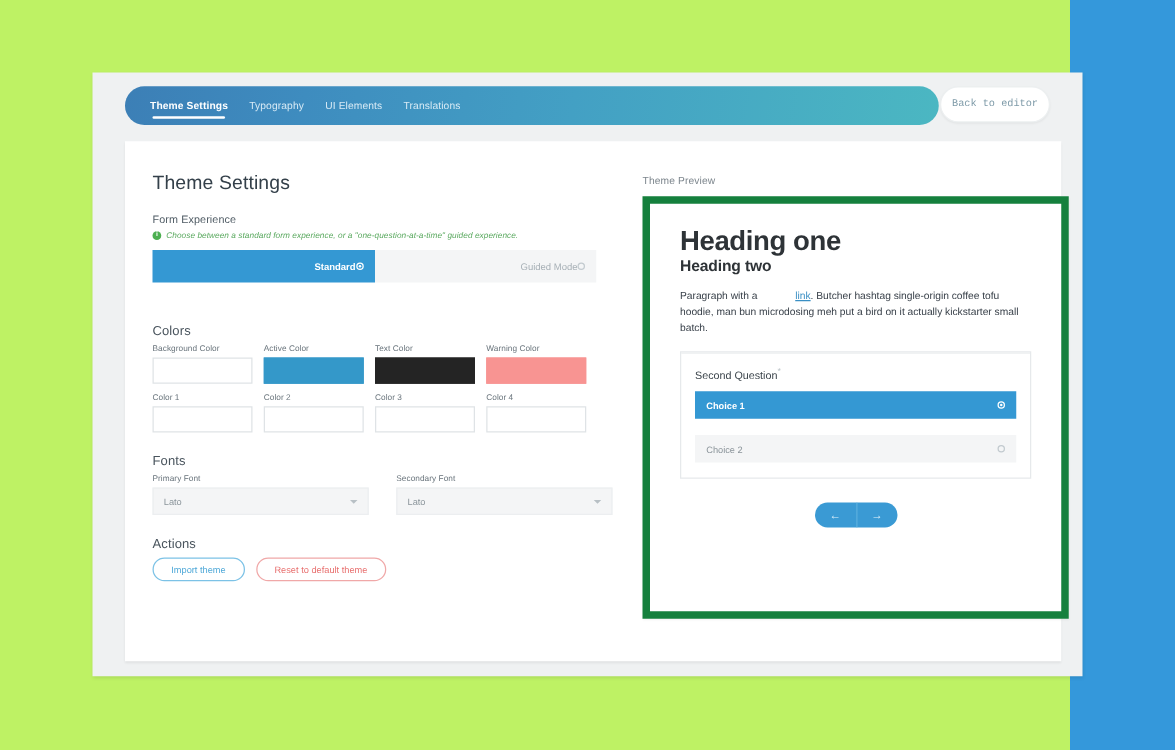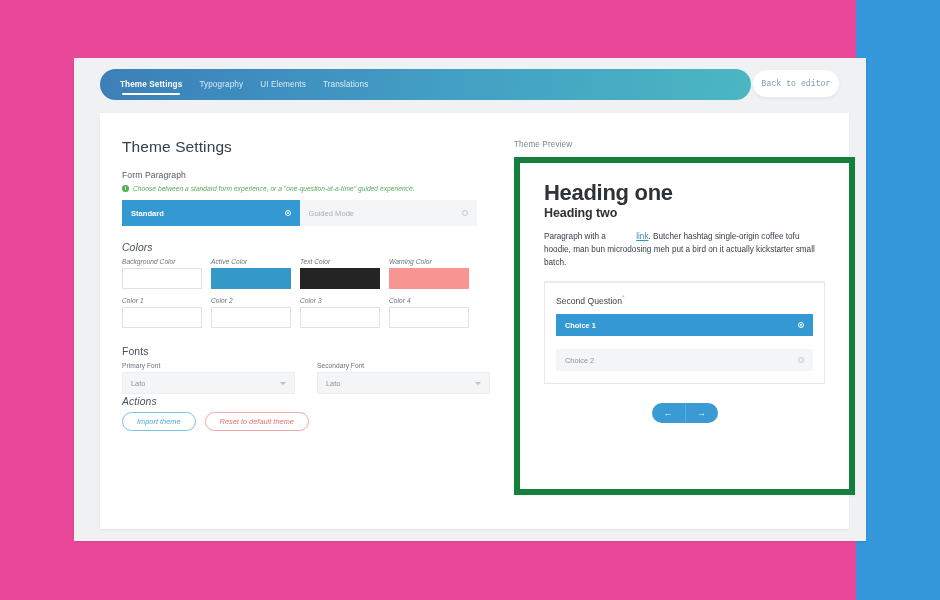--- a/index.html
+++ b/index.html
@@ -4,21 +4,21 @@
 <style>
   * { box-sizing: border-box; margin: 0; padding: 0; }
   html, body {
     width: 940px; height: 600px;
     overflow: hidden;
     background: #3498db;
     font-family: "Liberation Sans", sans-serif;
     -webkit-font-smoothing: antialiased;
   }
 
-  .page { position: relative; width: 856px; height: 600px; background: #ec4899; }
+  .page { position: relative; width: 856px; height: 600px; background: #bef264; }
 
   
   .app-frame {
     position: absolute;
     left: 74px; top: 58px;
     width: 792px; height: 483px;
     background: #eff1f2;
     box-shadow: 0 1px 3px rgba(0,0,0,.10);
   }
 
@@ -121,21 +121,21 @@
     font-size: 6.6px;
     color: #5aa95f;
     font-style: italic;
     letter-spacing: .05px;
   }
 
   
   .exp-row { display: flex; width: 355px; height: 26px; }
   .exp-opt {
     flex: 1;
-    display: flex; align-items: center; justify-content: space-between;
+    display: flex; align-items: center; justify-content: flex-end;
     padding: 0 9px;
     font-size: 7.6px;
     cursor: pointer;
   }
   .exp-opt.sel { background: #3498d3; color: #ffffff; font-weight: bold; }
   .exp-opt.unsel { background: #f4f5f6; color: #a7b0b6; }
   .radio {
     width: 6px; height: 6px;
     border-radius: 50%;
     border: 1px solid currentColor;
@@ -305,38 +305,38 @@
       <div class="back-btn">Back to editor</div>
     </div>
 
     <div class="content-card">
 
       <div class="left-col">
 
         <div class="page-title">Theme Settings</div>
 
         <div style="margin-top:14px;">
-          <div class="section-title">Form Paragraph</div>
+          <div class="section-title">Form Experience</div>
           <div class="help-row">
             <span class="info-icon">i</span>
             <span class="help-text">Choose between a standard form experience, or a "one-question-at-a-time" guided experience.</span>
           </div>
           <div class="exp-row">
             <div class="exp-opt sel">
               <span>Standard</span>
               <span class="radio on"></span>
             </div>
             <div class="exp-opt unsel">
               <span>Guided Mode</span>
               <span class="radio off"></span>
             </div>
           </div>
         </div>
 
-        <div style="margin-top:16px;font-style:italic;">
+        <div style="margin-top:34px;">
           <div class="section-title big">Colors</div>
           <div class="grid4">
             <div>
               <div class="field-label">Background Color</div>
               <div class="swatch" id="sw0"></div>
             </div>
             <div>
               <div class="field-label">Active Color</div>
               <div class="swatch" id="sw1" style="background: rgb(52, 152, 201); border-color: rgb(52, 152, 201);"></div>
             </div>
@@ -380,21 +380,21 @@
             <div>
               <div class="field-label">Secondary Font</div>
               <div class="select">
                 <span>Lato</span>
                 <span class="caret"></span>
               </div>
             </div>
           </div>
         </div>
 
-        <div style="margin-top:2px;font-style:italic;">
+        <div style="margin-top:18px;">
           <div class="section-title big">Actions</div>
           <div class="btn-row">
             <div class="pill-btn blue">Import theme</div>
             <div class="pill-btn red">Reset to default theme</div>
           </div>
         </div>
 
       </div>
 
       <div class="right-col">

